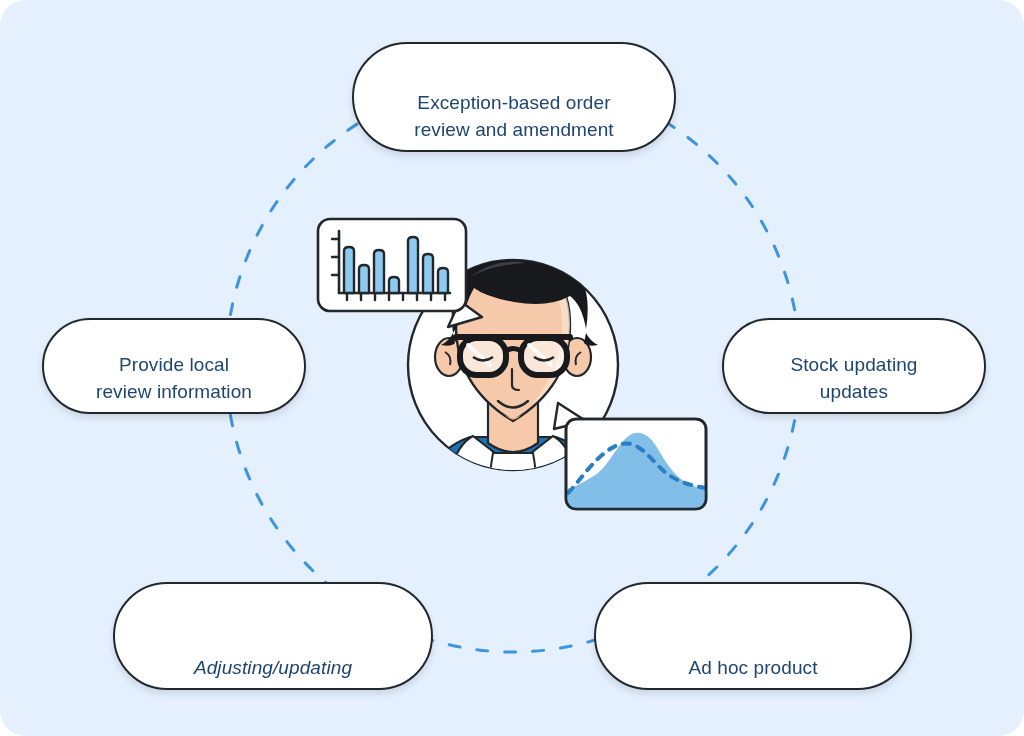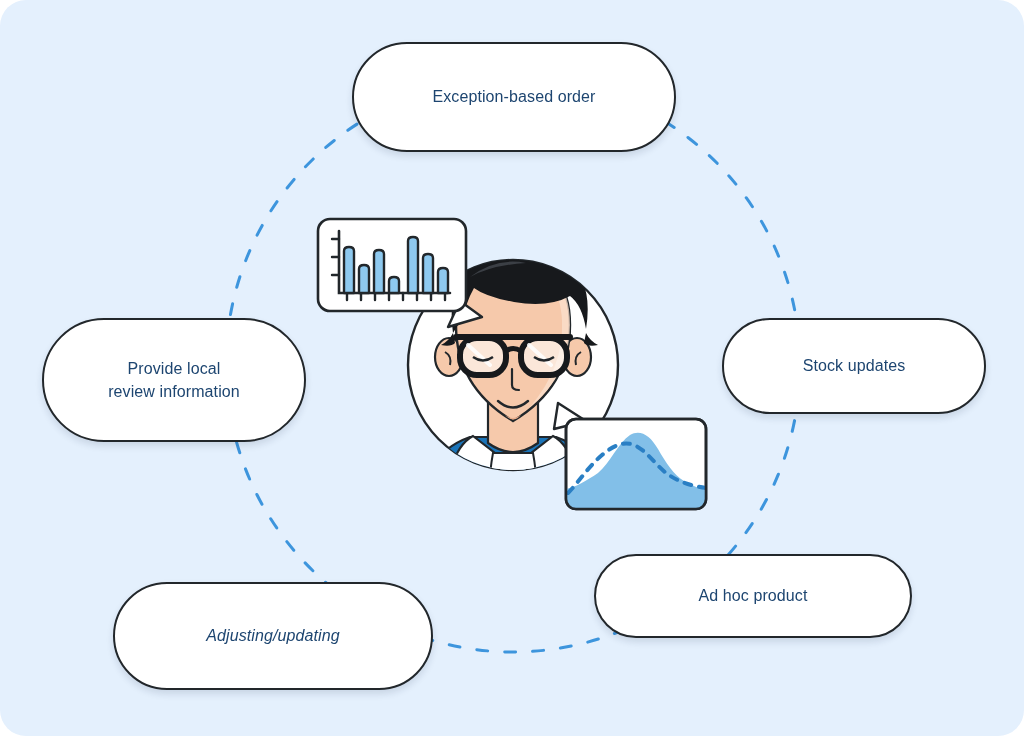--- a/index.html
+++ b/index.html
@@ -26,38 +26,38 @@
   svg.layer { display: block; }
 
   
   .node {
     position: absolute;
     box-sizing: border-box;
     background: #ffffff;
     border: 2.5px solid #22272b;
     border-radius: 999px;
     display: flex;
-    align-items: center;
+    align-items: flex-end;
     justify-content: center;
     text-align: center;
     color: #1d4570;
-    font-size: 16px;
+    font-size: 19px;
     line-height: 1.45;
     letter-spacing: 0.1px;
     box-shadow: 0 4px 7px rgba(20,40,70,0.13);
     z-index: 6;
     padding: 6px 18px;
   }
   .node span { display: block; }
 
   #node-exception { left: 352px; top: 42px;  width: 324px; height: 110px; }
-  #node-provide   { left: 42px;  top: 318px; width: 264px; height: 124px;  }
+  #node-provide   { left: 42px;  top: 318px; width: 264px; height: 96px;  }
   #node-stock     { left: 722px; top: 318px; width: 264px; height: 96px;  }
   #node-adjust    { left: 113px; top: 582px; width: 320px; height: 108px; font-style: italic; }
-  #node-adhoc     { left: 594px; top: 554px; width: 318px; height: 84px; }
+  #node-adhoc     { left: 594px; top: 582px; width: 318px; height: 108px; }
 
   
   #centre { position: absolute; left: 310px; top: 205px; width: 406px; height: 320px; z-index: 5; }
   #centre svg { display: block; overflow: visible; }
 </style>
 </head>
 <body>
 
 <div id="canvas">
 
@@ -170,33 +170,35 @@
                    C368 277 382 281 396 283" fill="none" stroke="#2a7fc4" stroke-width="4" stroke-linecap="round" stroke-dasharray="7 8"></path>
         </g>
         <rect x="256" y="214" width="140" height="90" rx="10" fill="none" stroke="#22272b" stroke-width="2.6"></rect>
       </g>
     </svg>
   </div>
 
   <div class="node" id="node-exception">
     <div>
       <span>Exception-based order</span>
+      <span>review and amendment</span>
     </div>
   </div>
 
   <div class="node" id="node-provide">
     <div>
       <span>Provide local</span>
       <span>review information</span>
     </div>
   </div>
 
   <div class="node" id="node-stock">
     <div>
-      <span>Stock updates</span>
+      <span>Stock updating</span>
+      <span>updates</span>
     </div>
   </div>
 
   <div class="node" id="node-adjust">
     <div>
       <span>Adjusting/updating</span>
     </div>
   </div>
 
   <div class="node" id="node-adhoc">

